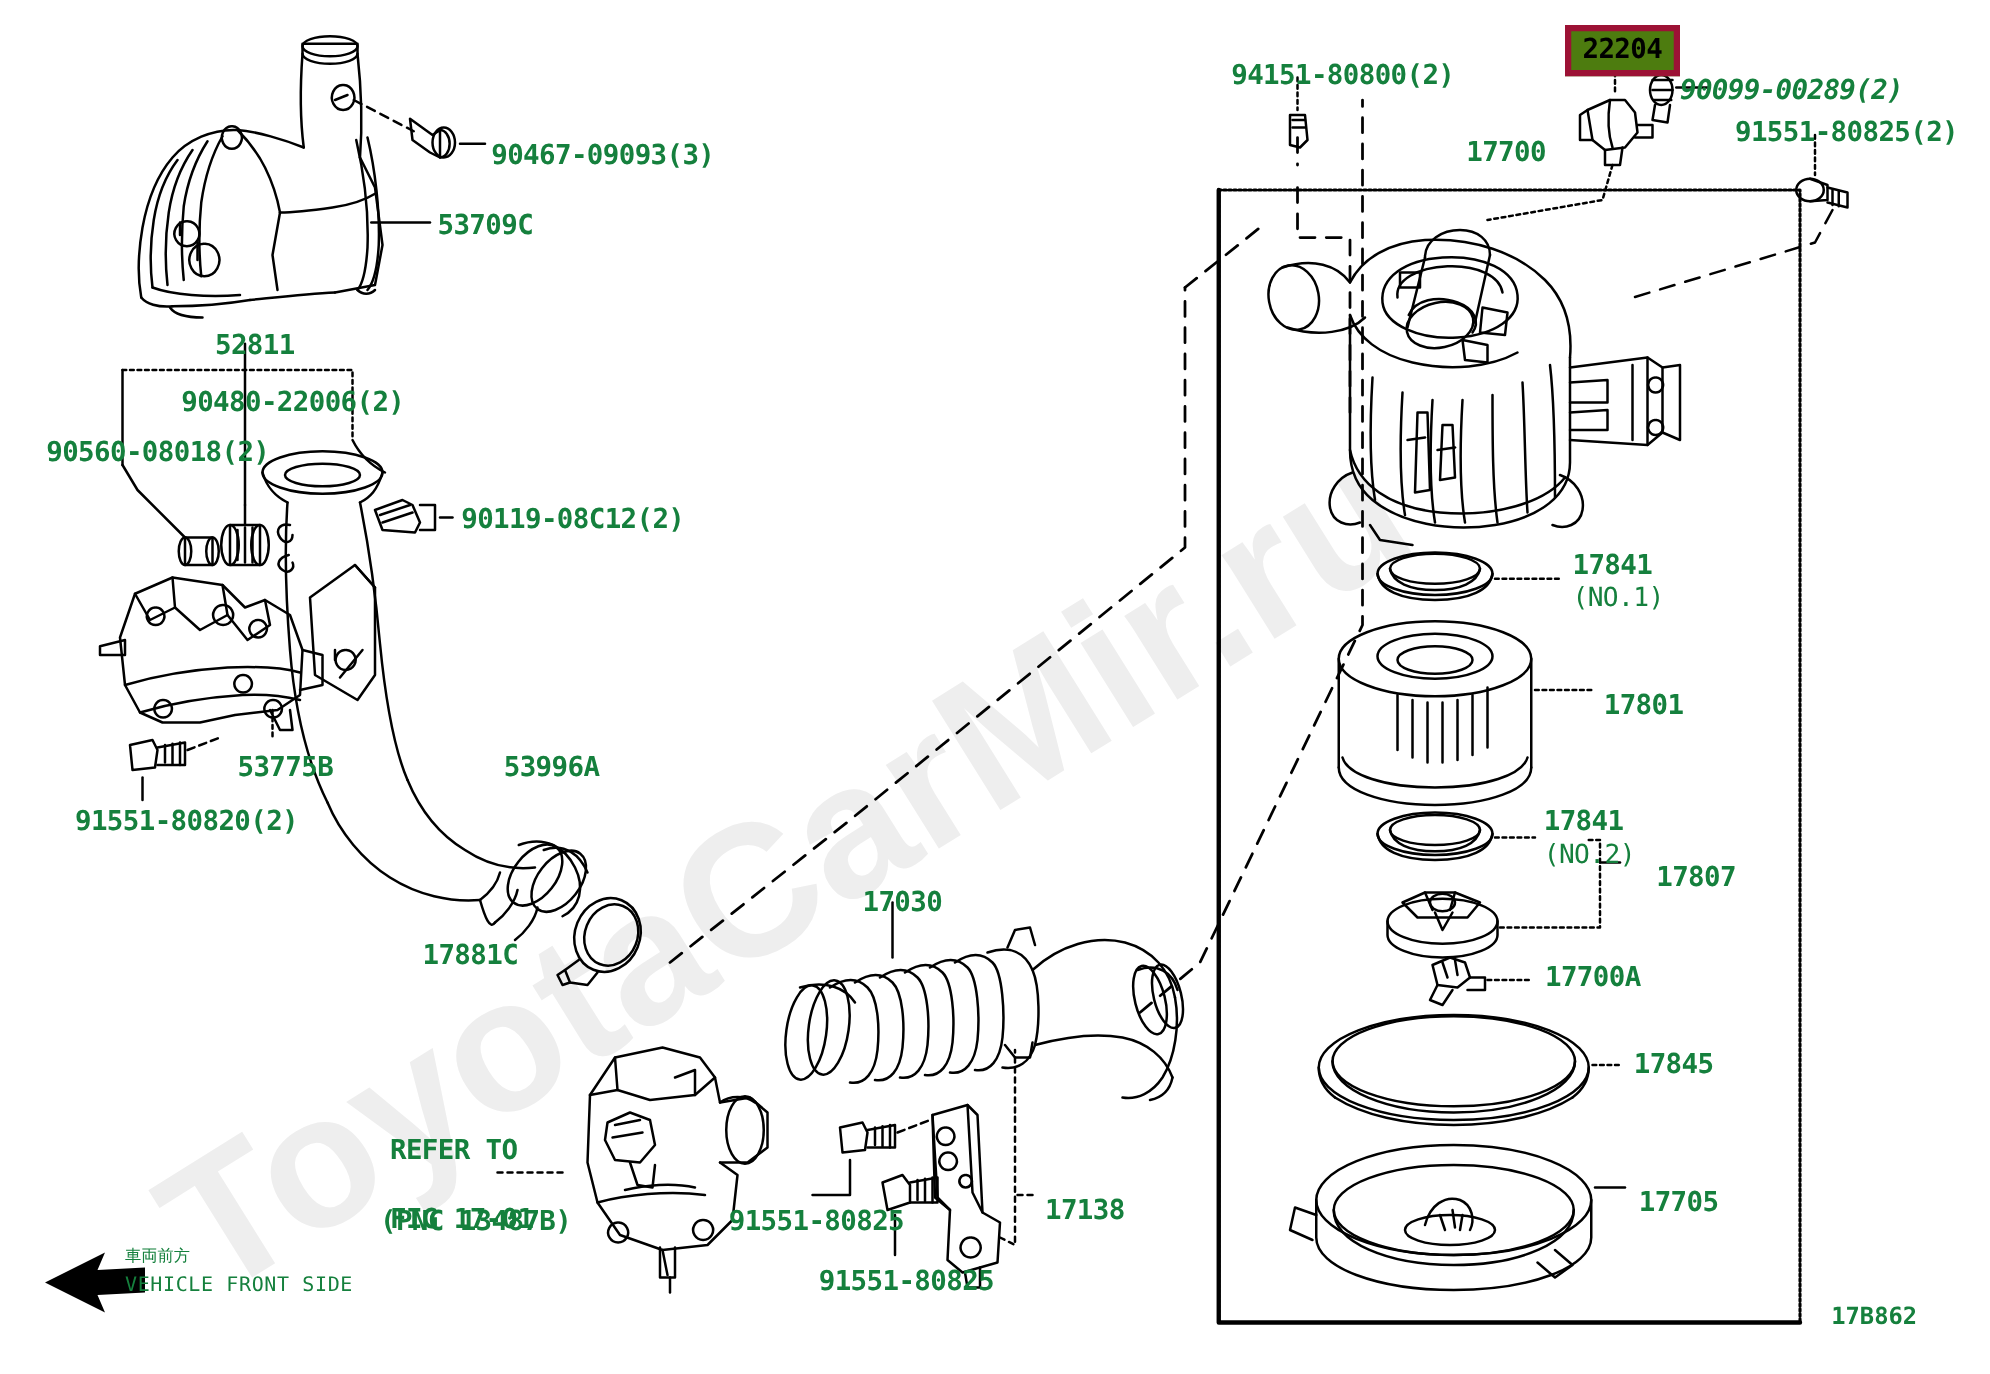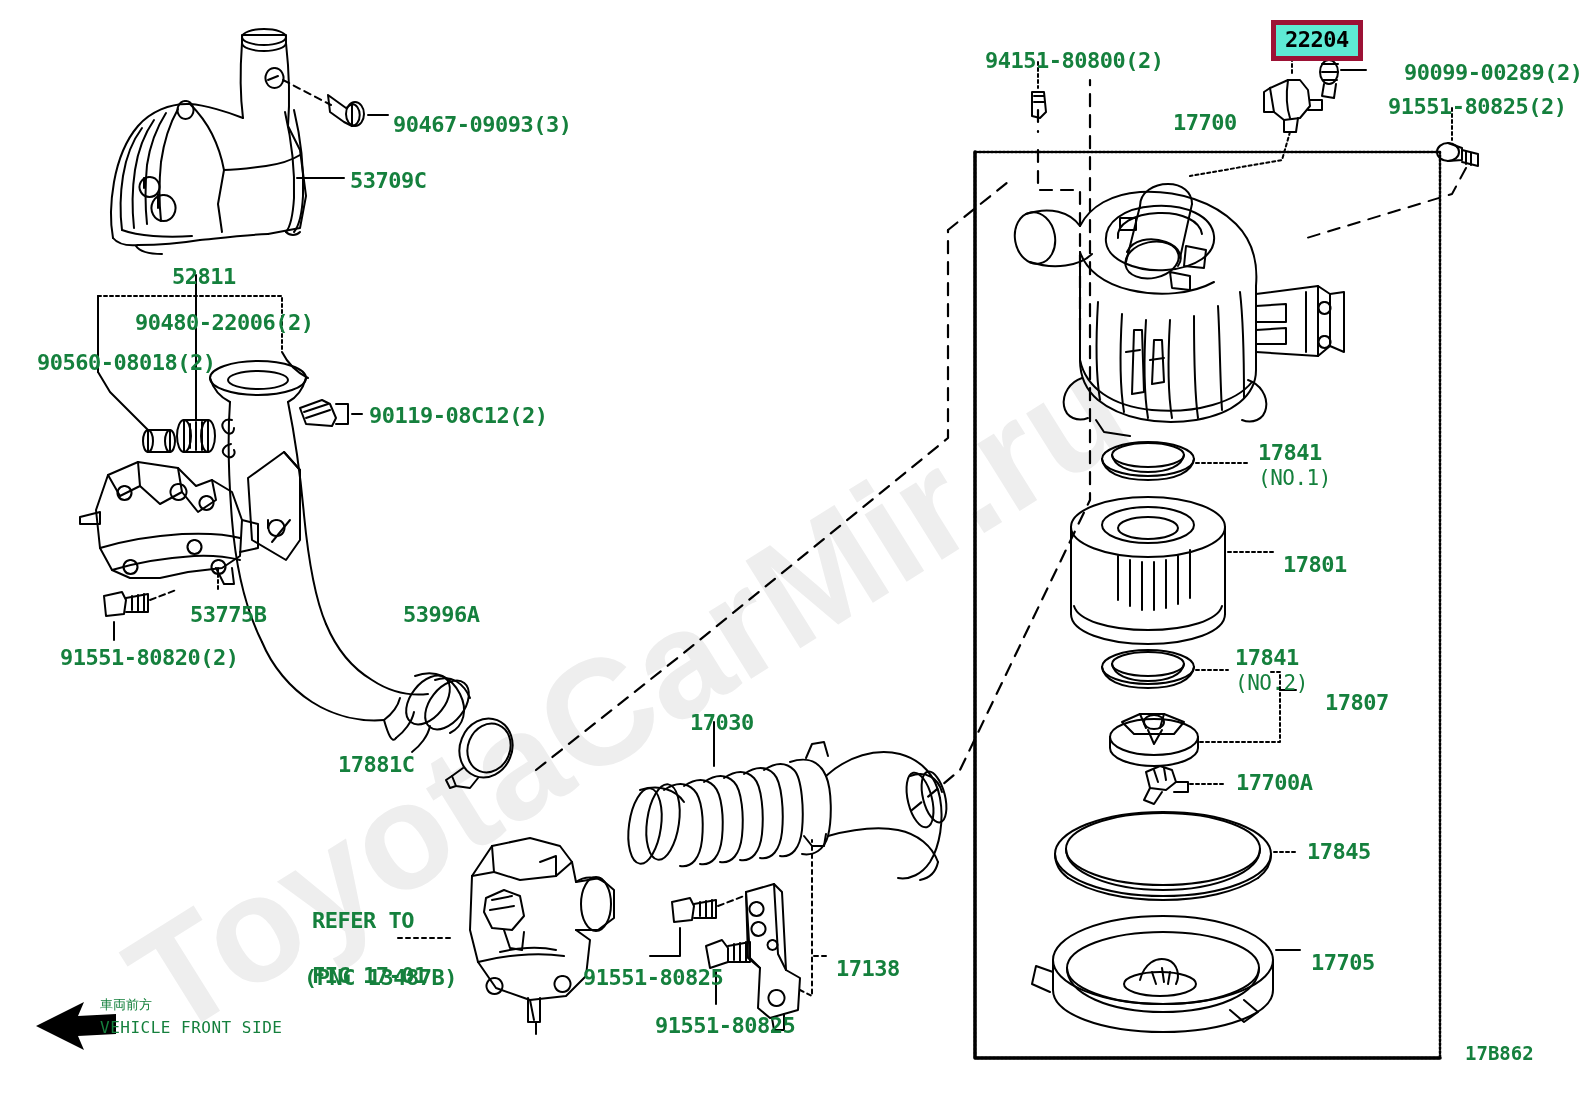--- a/index.html
+++ b/index.html
@@ -8,21 +8,21 @@
   #stage{position:absolute;left:0;top:0;width:1592px;height:1099px;background:#fff;}
   #art{position:absolute;left:0;top:0;width:1592px;height:1099px;}
   .lbl{position:absolute;color:#15803d;white-space:nowrap;
        font-family:"DejaVu Sans Mono","Liberation Mono",monospace;
        font-weight:700;letter-spacing:-0.5px;}
   .lbl.big{font-size:22px;}
   .lbl.sub{font-size:21px;font-weight:400;}
   .lbl.jp{font-family:"DejaVu Sans","Liberation Sans",sans-serif;font-size:13px;font-weight:400;letter-spacing:0px;}
   .lbl.vfs{font-size:16px;font-weight:400;letter-spacing:0.5px;}
   .lbl.code{font-size:19px;font-weight:700;letter-spacing:0px;}
-  .hl{position:absolute;border:5px solid #9C1235;background:#5eead4;margin-left:19px;}
+  .hl{position:absolute;border:5px solid #9C1235;background:#4d7c0f;}
   .hl span{display:block;padding:2px 9px 4px 9px;font-size:22px;font-weight:700;
            font-family:"DejaVu Sans Mono","Liberation Mono",monospace;color:#000;letter-spacing:-0.5px;}
   #wm{position:absolute;left:0;top:0;width:1592px;height:1099px;pointer-events:none;}
   #wm text{fill:#eeeeee;font-family:"Liberation Sans","DejaVu Sans",sans-serif;
            font-weight:700;font-size:150px;}
 </style>
 </head>
 <body>
 
 <div id="stage">
@@ -453,36 +453,36 @@
         <path d="M36 1026 L84 1002 L78 1016 L116 1014 L116 1034 L78 1036 L84 1050 Z"></path>
       </g>
 
     </g>
   </svg>
 
   <div id="labels">
       <div class="lbl big" style="left: 393px; top: 112px;">90467-09093(3)</div>
       <div class="lbl big" style="left: 350px; top: 168px;">53709C</div>
       <div class="lbl big" style="left: 172px; top: 264px;">52811</div>
-      <div class="lbl big" style="left: 135px; top: 310px; text-align: center;">90480-22006(2)</div>
+      <div class="lbl big" style="left: 145px; top: 310px; text-align: center;">90480-22006(2)</div>
       <div class="lbl big" style="left: 37px; top: 350px;">90560-08018(2)</div>
       <div class="lbl big" style="left: 369px; top: 403px;">90119-08C12(2)</div>
       <div class="lbl big" style="left: 190px; top: 602px;">53775B</div>
       <div class="lbl big" style="left: 403px; top: 602px;">53996A</div>
       <div class="lbl big" style="left: 60px; top: 645px;">91551-80820(2)</div>
       <div class="lbl big" style="left: 690px; top: 710px;">17030</div>
       <div class="lbl big" style="left: 338px; top: 752px;">17881C</div>
       <div class="lbl big" style="left: 312px; top: 908px;">REFER TO</div>
       <div class="lbl big" style="left: 312px; top: 963px;">FIG 17-01</div>
       <div class="lbl big" style="left: 304px; top: 965px;">(PNC 13487B)</div>
       <div class="lbl big" style="left: 583px; top: 965px;">91551-80825</div>
       <div class="lbl big" style="left: 836px; top: 956px;">17138</div>
       <div class="lbl big" style="left: 655px; top: 1013px;">91551-80825</div>
       <div class="lbl big" style="left: 985px; top: 48px;">94151-80800(2)</div>
-      <div class="lbl big" style="left: 1404px; top: 60px;">90099-00289(2)</div>
+      <div class="lbl big" style="left: 1344px; top: 60px; font-style: italic;">90099-00289(2)</div>
       <div class="lbl big" style="left: 1388px; top: 94px;">91551-80825(2)</div>
       <div class="lbl big" style="left: 1173px; top: 110px;">17700</div>
       <div class="lbl big" style="left: 1258px; top: 440px;">17841</div>
       <div class="lbl sub" style="left: 1258px; top: 466px;">(NO.1)</div>
       <div class="lbl big" style="left: 1283px; top: 552px;">17801</div>
       <div class="lbl big" style="left: 1235px; top: 645px;">17841</div>
       <div class="lbl sub" style="left: 1235px; top: 671px;">(NO.2)</div>
       <div class="lbl big" style="left: 1325px; top: 690px;">17807</div>
       <div class="lbl big" style="left: 1236px; top: 770px;">17700A</div>
       <div class="lbl big" style="left: 1307px; top: 839px;">17845</div>

